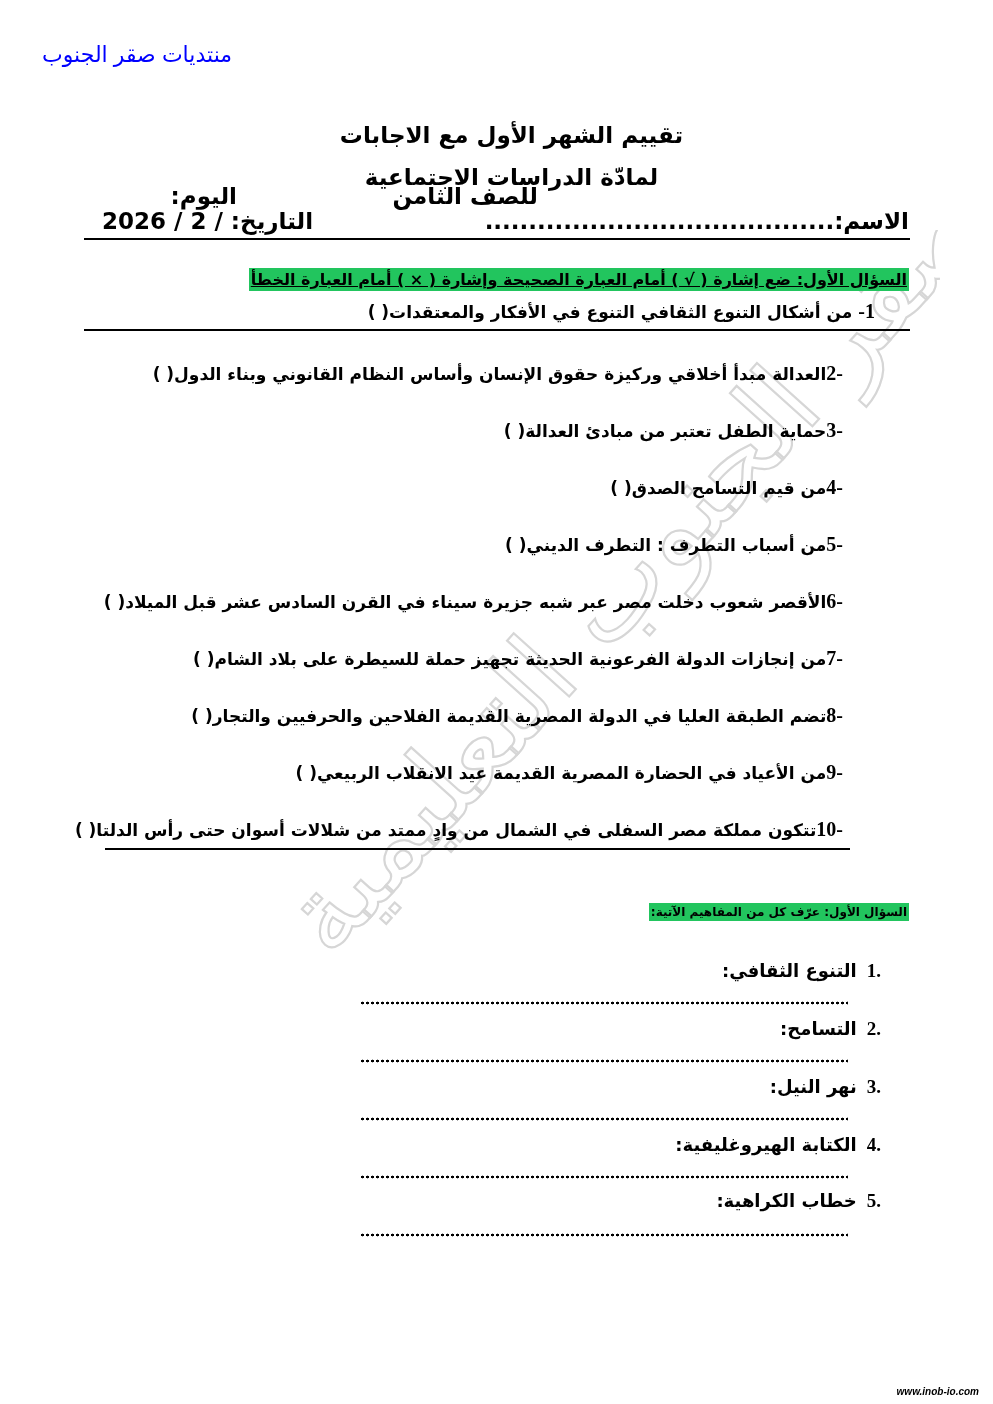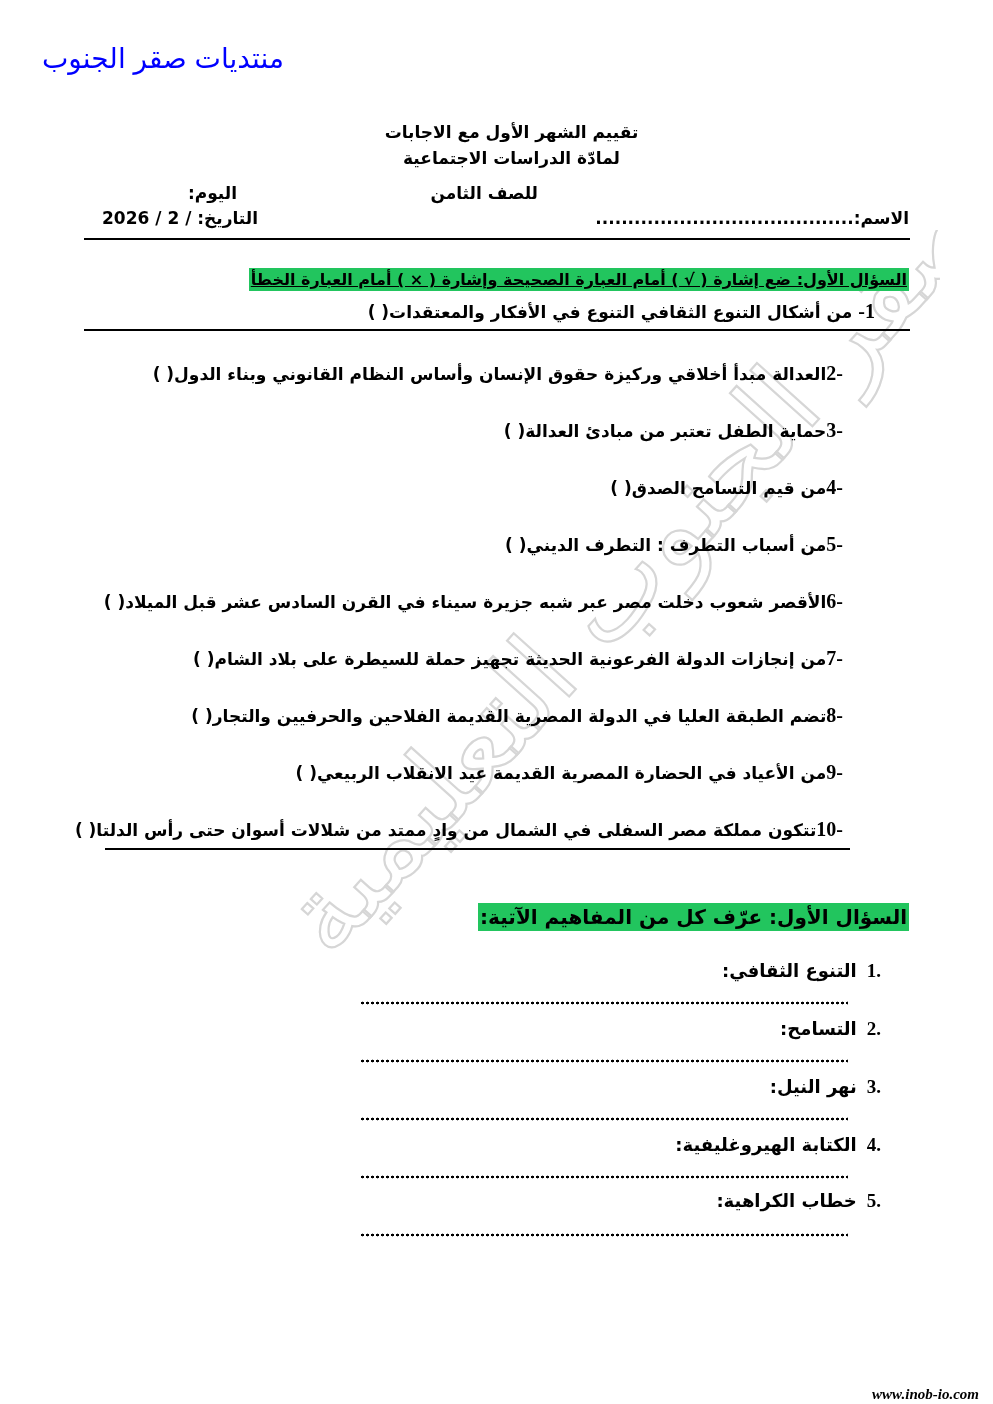--- a/index.html
+++ b/index.html
@@ -5,27 +5,27 @@
   html, body { margin: 0; padding: 0; background: #ffffff; }
   body {
     width: 993px; height: 1404px; position: relative; overflow: hidden;
     font-family: "DejaVu Sans", "Liberation Sans", sans-serif;
     color: #000;
   }
   .abs { position: absolute; }
   .rtl { direction: rtl; unicode-bidi: plaintext; }
 
   .site-title {
-    left: 42px; top: 42px; font-size: 28px; color: #0000ff;
+    left: 42px; top: 42px; font-size: 22px; color: #0000ff;
     font-family: "Liberation Sans", "DejaVu Sans", sans-serif;
     direction: rtl; white-space: nowrap;
   }
 
   .hdr-line {
-    font-size: 17px; font-weight: bold; white-space: nowrap; direction: rtl;
+    font-size: 23px; font-weight: bold; white-space: nowrap; direction: rtl;
   }
 
   .rule { background: #000; }
 
   .highlight { background: #22c55e; padding: 2px 2px; }
 
   .q-item {
     right: 150px; font-size: 17px; font-weight: bold; direction: rtl; white-space: nowrap;
   }
 
@@ -43,36 +43,36 @@
   .watermark {
     left: 40px; top: 230px; width: 900px; height: 900px;
     pointer-events: none;
   }
   .watermark text {
     font-family: "DejaVu Sans", sans-serif; font-size: 110px; fill: none;
     stroke: #d6d6d6; stroke-width: 2.2px;
   }
 
   .footer-url {
-    right: 14px; top: 1386px; font-size: 15px; font-weight: bold; font-style: italic;
-    font-family: Liberation Serif, serif; color: #000;
+    right: 14px; top: 1386px; font-size: 10px; font-weight: bold; font-style: italic;
+    font-family: Liberation Sans, sans-serif; color: #000;
   }
   .num-serif { font-family: "Liberation Serif", "DejaVu Serif", serif; font-size: 20px; }
 </style>
 </head>
 <body>
 
 <svg class="abs watermark" viewBox="0 0 900 900">
   <text x="820" y="520" transform="rotate(-48 450 450)" text-anchor="middle" direction="rtl">منتديات صقر الجنوب التعليمية</text>
 </svg>
 
 <div class="abs site-title">منتديات صقر الجنوب</div>
 
 <div class="abs hdr-line" style="right:0; left:0; top:122px; text-align:center; padding-left:30px;">تقييم الشهر الأول مع الاجابات</div>
-<div class="abs hdr-line" style="right:0; left:0; top:148px; text-align:center; padding-left:30px;">لمادّة الدراسات الاجتماعية</div>
+<div class="abs hdr-line" style="right:0; left:0; top:164px; text-align:center; padding-left:30px;">لمادّة الدراسات الاجتماعية</div>
 <div class="abs hdr-line" style="right:455px; top:183px;">للصف الثامن</div>
 
 <div class="abs hdr-line" style="right:756px; top:183px;">اليوم:</div>
 <div class="abs hdr-line" style="left:102px; top:208px; direction:ltr; unicode-bidi:plaintext;">
   <span class="rtl">التاريخ: / 2 / 2026</span>
 </div>
 <div class="abs hdr-line" style="right:84px; top:208px;">
   <span>الاسم:</span><span>........................................</span>
 </div>
 
@@ -109,21 +109,21 @@
   <span class="num-serif">-8</span><span>تضم الطبقة العليا في الدولة المصرية القديمة الفلاحين والحرفيين والتجار( )</span>
 </div>
 <div class="abs q-item" style="top:761px;">
   <span class="num-serif">-9</span><span>من الأعياد في الحضارة المصرية القديمة عيد الانقلاب الربيعي( )</span>
 </div>
 <div class="abs q-item" style="top:818px;">
   <span class="num-serif">-10</span><span>تتكون مملكة مصر السفلى في الشمال من وادٍ ممتد من شلالات أسوان حتى رأس الدلتا( )</span>
 </div>
 <div class="abs rule" style="left:105px; width:745px; top:848px; height:1.5px;"></div>
 
-<div class="abs hdr-line" style="right:84px; top:905px; font-size:20px;">
+<div class="abs hdr-line" style="right:84px; top:905px; font-size:12px;">
   <span class="highlight">السؤال الأول: عرّف كل من المفاهيم الآتية:</span>
 </div>
 
 <div class="abs def-item" style="top:960px;">
   <span class="def-num">.1</span><span>التنوع الثقافي:</span>
 </div>
 <div class="abs dots" style="top:1000px;"></div>
 
 <div class="abs def-item" style="top:1018px;">
   <span class="def-num">.2</span><span>التسامح:</span>

